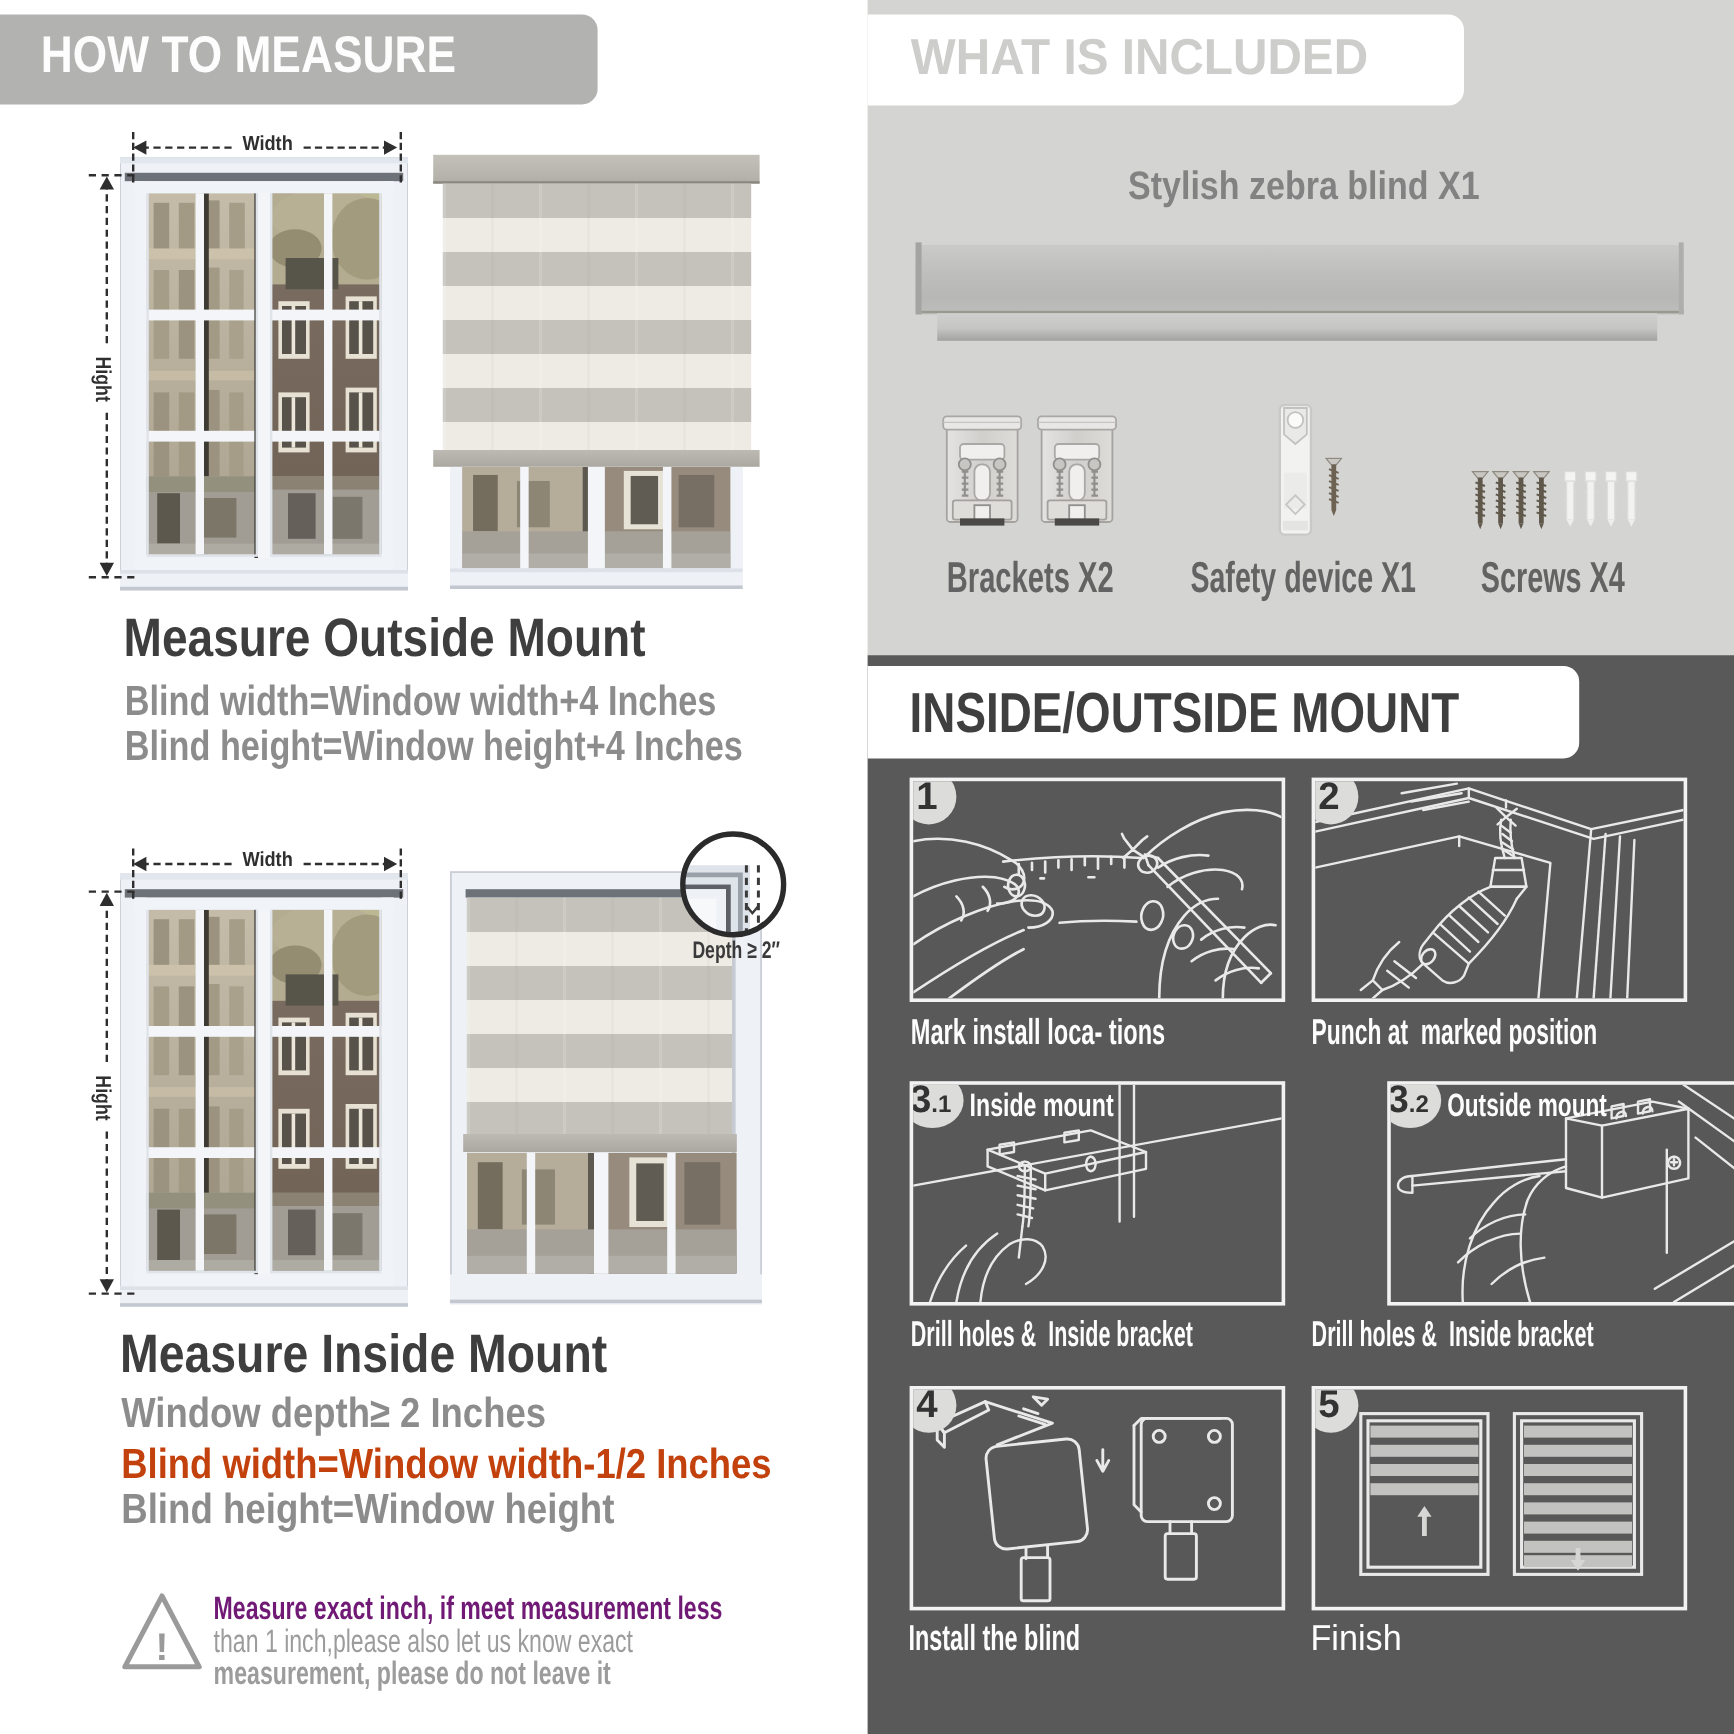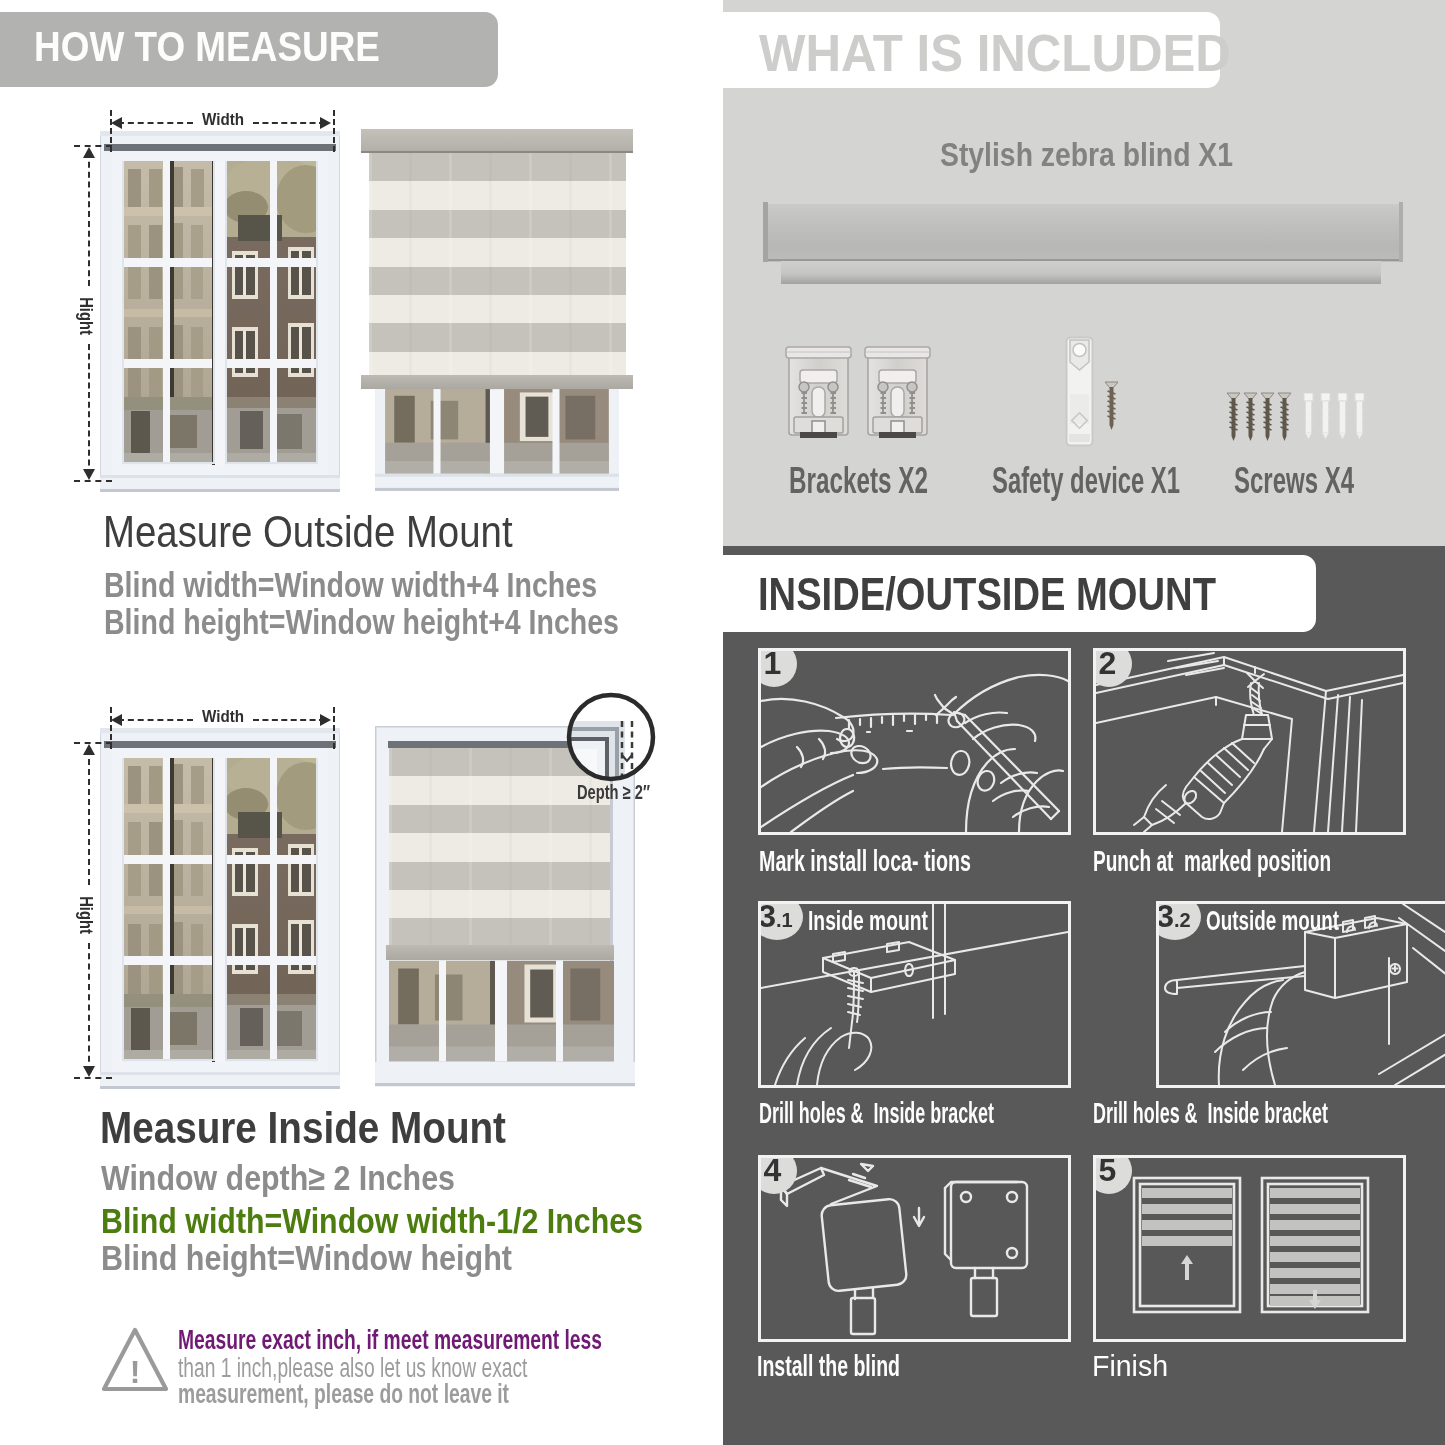--- a/index.html
+++ b/index.html
@@ -152,21 +152,21 @@
     </svg>
  <rect x="114" y="0" width="14" height="84" fill="#f3f5f8"></rect>
  <rect x="58" y="0" width="7" height="84" fill="#f3f5f8"></rect>
  <rect x="176" y="0" width="7" height="84" fill="#f3f5f8"></rect>
  <rect x="0" y="0" width="10" height="84" fill="#eef1f6"></rect>
  <rect x="232" y="0" width="10" height="84" fill="#eef1f6"></rect>
  <rect x="0" y="84" width="242" height="17" fill="#eef1f6"></rect>
  <rect x="0" y="84" width="242" height="3" fill="#dde2e9"></rect>
  <rect x="0" y="98" width="242" height="3" fill="#c3c8d0"></rect>
 </svg>
-<div class="abs t" style="left:103px;top:509.0px;font-size:45px;color:#3e3e3e;font-weight:400"><span class="sx" style="transform:scaleX(0.8528)">Measure Outside Mount</span></div>
+<div class="abs t" style="left:103px;top:509.0px;font-size:45px;color:#3e3e3e;font-weight:700"><span class="sx" style="transform:scaleX(0.8528)">Measure Outside Mount</span></div>
 <div class="abs t" style="left:104px;top:566.6px;font-size:35px;color:#8c8c8c;font-weight:700"><span class="sx" style="transform:scaleX(0.8157)">Blind width=Window width+4 Inches</span></div>
 <div class="abs t" style="left:104px;top:603.6px;font-size:35px;color:#8c8c8c;font-weight:700"><span class="sx" style="transform:scaleX(0.8153)">Blind height=Window height+4 Inches</span></div>
 
 <svg class="abs" style="left:100px;top:728px" width="240" height="361" viewBox="0 0 240 361">
  <rect x="0" y="0" width="240" height="361" fill="#eef1f6"></rect>
  <rect x="0" y="0" width="240" height="361" fill="none" stroke="#c9cdd5" stroke-width="1.5"></rect>
  <rect x="0" y="0" width="240" height="5" fill="#e2e7ee"></rect>
  <rect x="4" y="13" width="232" height="7" fill="#6d7178"></rect>
  <svg x="22" y="30" width="196" height="301">
       <use href="#street" width="196" height="301"></use>
@@ -239,31 +239,31 @@
    <line x1="57" y1="30" x2="57" y2="92"></line>
    <line x1="67" y1="30" x2="67" y2="92"></line>
   </g>
   <path d="M57 64 L62 70 L67 64" fill="none" stroke="#3a3a3a" stroke-width="2"></path>
  </g>
  <circle cx="46" cy="46" r="42" fill="none" stroke="#2b2b2b" stroke-width="4.5"></circle>
 </svg>
 <div class="abs t" style="left:577px;top:781.9px;font-size:20px;color:#3a3a3a;font-weight:700"><span class="sx" style="transform:scaleX(0.7340)">Depth ≥ 2″</span></div>
 <div class="abs t" style="left:100px;top:1105.0px;font-size:45px;color:#3e3e3e;font-weight:700"><span class="sx" style="transform:scaleX(0.8591)">Measure Inside Mount</span></div>
 <div class="abs t" style="left:101px;top:1159.6px;font-size:35px;color:#8c8c8c;font-weight:700"><span class="sx" style="transform:scaleX(0.8680)">Window depth≥ 2 Inches</span></div>
-<div class="abs t" style="left:101px;top:1202.6px;font-size:35px;color:#4d7c0f;font-weight:700"><span class="sx" style="transform:scaleX(0.8674)">Blind width=Window width-1/2 Inches</span></div>
+<div class="abs t" style="left:101px;top:1202.6px;font-size:35px;color:#c2410c;font-weight:700"><span class="sx" style="transform:scaleX(0.8674)">Blind width=Window width-1/2 Inches</span></div>
 <div class="abs t" style="left:101px;top:1239.6px;font-size:35px;color:#8c8c8c;font-weight:700"><span class="sx" style="transform:scaleX(0.8723)">Blind height=Window height</span></div>
 <svg class="abs" style="left:98px;top:1323px" width="74" height="76" viewBox="0 0 74 76">
 <path d="M37 7 L68 66 L6 66 Z" fill="none" stroke="#9a9a9a" stroke-width="4.2" stroke-linejoin="round"></path>
 <text x="37" y="60" font-family="Liberation Sans" font-size="32" font-weight="bold" fill="#9a9a9a" text-anchor="middle">!</text>
 </svg>
 <div class="abs t" style="left:177.5px;top:1326.8px;font-size:27px;color:#701a75;font-weight:700"><span class="sx" style="transform:scaleX(0.7135)">Measure exact inch, if meet measurement less</span></div>
 <div class="abs t" style="left:177.5px;top:1354.8px;font-size:27px;color:#9c9c9c;font-weight:400"><span class="sx" style="transform:scaleX(0.7120)">than 1 inch,please also let us know exact</span></div>
 <div class="abs t" style="left:177.5px;top:1380.8px;font-size:27px;color:#9c9c9c;font-weight:700"><span class="sx" style="transform:scaleX(0.7139)">measurement, please do not leave it</span></div>
 <div class="abs" style="left:723px;top:12px;width:497px;height:76px;background:#ffffff;border-radius:0 13px 13px 0"></div>
-<div class="abs t" style="left:759px;top:27.4px;font-size:52px;color:#cdcdcc;font-weight:700"><span class="sx" style="transform:scaleX(0.9459)">WHAT IS INCLUDED</span></div>
+<div class="abs t" style="left:759px;top:27.4px;font-size:42px;color:#cdcdcc;font-weight:700"><span class="sx" style="transform:scaleX(0.9459)">WHAT IS INCLUDED</span></div>
 <div class="abs t" style="left:940px;top:137.5px;font-size:33px;color:#828282;font-weight:700"><span class="sx" style="transform:scaleX(0.8590)">Stylish zebra blind X1</span></div>
 <div class="abs" style="left:763px;top:202px;width:640px;height:60px;
 background:linear-gradient(180deg,#cbcbc9,#bfbfbd 40%,#b7b7b5 75%,#bdbdbb)"></div>
 <div class="abs" style="left:763px;top:202px;width:640px;height:2px;background:#d4d4d2"></div>
 <div class="abs" style="left:766px;top:259px;width:637px;height:2px;background:#999992"></div>
 <div class="abs" style="left:763px;top:202px;width:5px;height:60px;background:#a4a4a2"></div>
 <div class="abs" style="left:1399px;top:202px;width:4px;height:60px;background:#aeaeac"></div>
 <div class="abs" style="left:781px;top:261px;width:600px;height:23px;
 background:linear-gradient(180deg,#cfcfcd,#c5c5c3 55%,#a2a2a0)"></div>
 <svg class="abs" style="left:785px;top:345px" width="67" height="94" viewBox="0 0 67 94">

